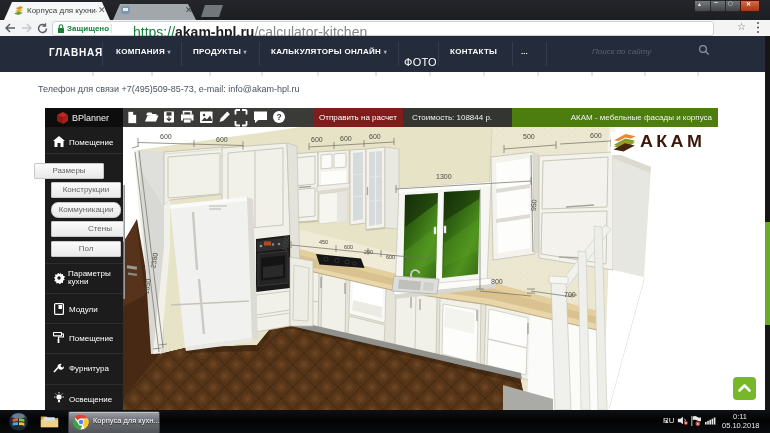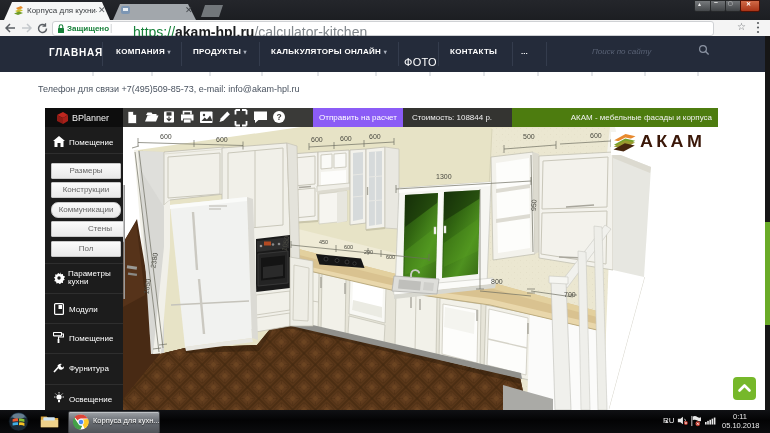--- a/index.html
+++ b/index.html
@@ -152,35 +152,35 @@
     <path d="M78.5 13 l3.2 -3.5 2.2 2 3.2 -4 2.3 5.5 z" fill="#3a3a38"></path>
     <circle cx="81" cy="7" r="1.2" fill="#3a3a38"></circle>
     <path d="M96.5 14 l1.3 -3.8 6.5 -6.6 2.6 2.6 -6.6 6.5 -3.8 1.3 z"></path>
     <path d="M112.5 3.5 h4.5 m-4.5 0 v4.5 m11 -4.5 h-4.5 m4.5 0 v4.5 m-11 11 h4.5 m-4.5 0 v-4.5 m11 4.5 h-4.5 m4.5 0 v-4.5" stroke="#fff" stroke-width="1.8" fill="none" transform="translate(0,-1.5)"></path>
     <path d="M131 3.5 h13 v8.5 h-8.5 l-3.5 3 v-3 h-1 z"></path>
     <circle cx="156" cy="9" r="6"></circle>
     <text x="156" y="11.8" font-size="8.5" text-anchor="middle" fill="#3a3a38" font-family="Liberation Sans" font-weight="bold">?</text>
   </g>
 </svg>
 
-<div class="abs" style="left:313px;top:108px;width:90px;height:19px;background:#8b5cf6;color:#fff;font-size:8px;text-align:center;line-height:19px;">Отправить на расчет</div>
+<div class="abs" style="left:313px;top:108px;width:90px;height:19px;background:#7f1d1d;color:#fff;font-size:8px;text-align:center;line-height:19px;">Отправить на расчет</div>
 
 <div class="abs" style="left:403px;top:108px;width:109px;height:19px;background:#343431;color:#f0f0f0;font-size:8px;line-height:19px;"><span style="margin-left:9px;">Стоимость: 108844 р.</span></div>
 
 <div class="abs" style="left:512px;top:108px;width:206px;height:19px;background:#4d7c0f;color:#f2f2f2;font-size:8px;line-height:19px;text-align:right;"><span style="margin-right:6px;">АКАМ - мебельные фасады и корпуса</span></div>
 
 <div class="abs" style="left:45px;top:127px;width:78px;height:283px;background:#1c1c1c;"></div>
 
 <svg class="abs" style="left:53px;top:136px;" width="12" height="11" viewBox="0 0 12 11">
   <path d="M6 0 L12 5 H10.5 V11 H7.5 V7 H4.5 V11 H1.5 V5 H0 Z" fill="#fff"></path>
 </svg>
 <div class="abs" style="left:69px;top:138px;font-size:8px;color:#fff;">Помещение</div>
 <div class="abs" style="left:45px;top:153px;width:78px;height:1px;background:#2e2e2e;"></div>
 
-<div class="abs" style="left:51px;top:163px;width:68px;height:14px;background:linear-gradient(#fbfbfb,#e9e9e9);border:1px solid #c8c8c8;color:#666;font-size:8px;text-align:center;line-height:14px;border-radius:1px;">Размеры</div>
+<div class="abs" style="left:34px;top:163px;width:68px;height:14px;background:linear-gradient(#fbfbfb,#e9e9e9);border:1px solid #c8c8c8;color:#666;font-size:8px;text-align:center;line-height:14px;border-radius:1px;">Размеры</div>
 
 <div class="abs" style="left:51px;top:182px;width:68px;height:14px;background:linear-gradient(#fbfbfb,#e9e9e9);border:1px solid #c8c8c8;color:#666;font-size:8px;text-align:center;line-height:14px;border-radius:1px;">Конструкции</div>
 
 <div class="abs" style="left:51px;top:202px;width:68px;height:14px;background:linear-gradient(#fbfbfb,#e9e9e9);border:1px solid #c8c8c8;color:#666;font-size:8px;text-align:center;line-height:14px;border-radius:7px;">Коммуникации</div>
 
 <div class="abs" style="left:51px;top:221px;width:68px;height:14px;background:linear-gradient(#fbfbfb,#e9e9e9);border:1px solid #c8c8c8;color:#666;font-size:8px;text-align:center;line-height:14px;border-radius:1px;padding-left:14px;">Стены</div>
 
 <div class="abs" style="left:51px;top:241px;width:68px;height:14px;background:linear-gradient(#fbfbfb,#e9e9e9);border:1px solid #c8c8c8;color:#666;font-size:8px;text-align:center;line-height:14px;border-radius:1px;">Пол</div>
 <div class="abs" style="left:45px;top:263px;width:78px;height:1px;background:#2e2e2e;"></div>
 

